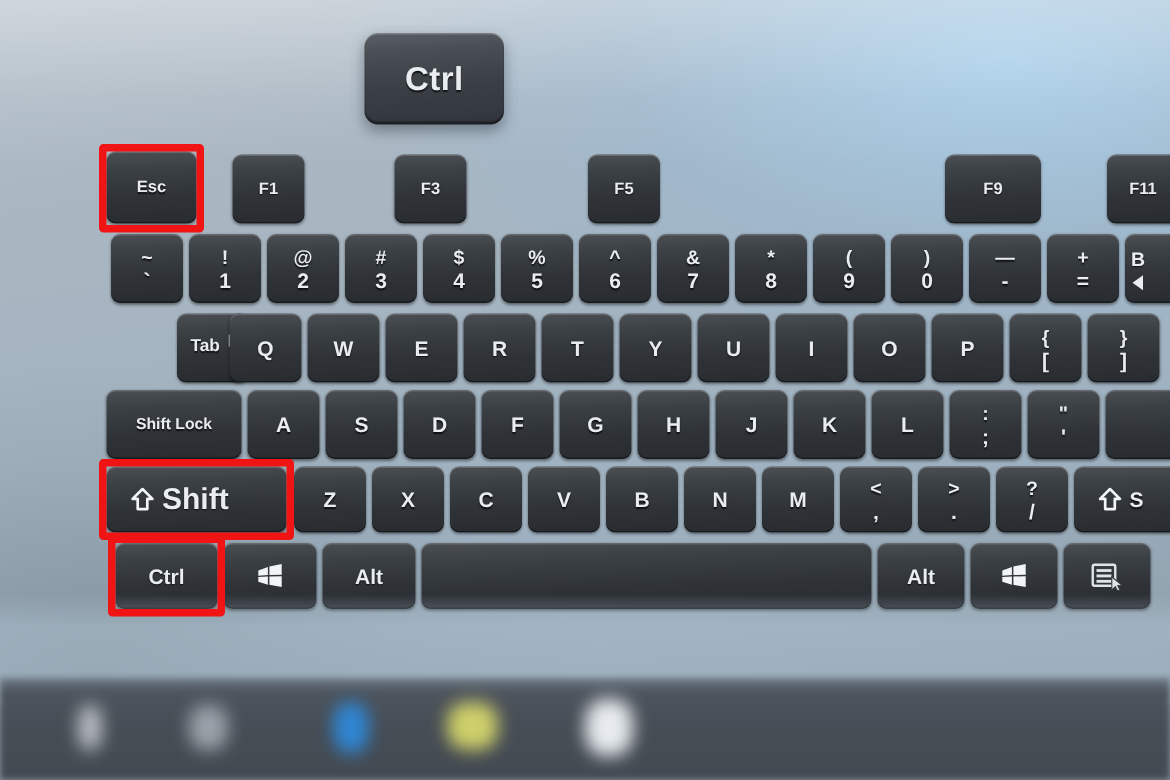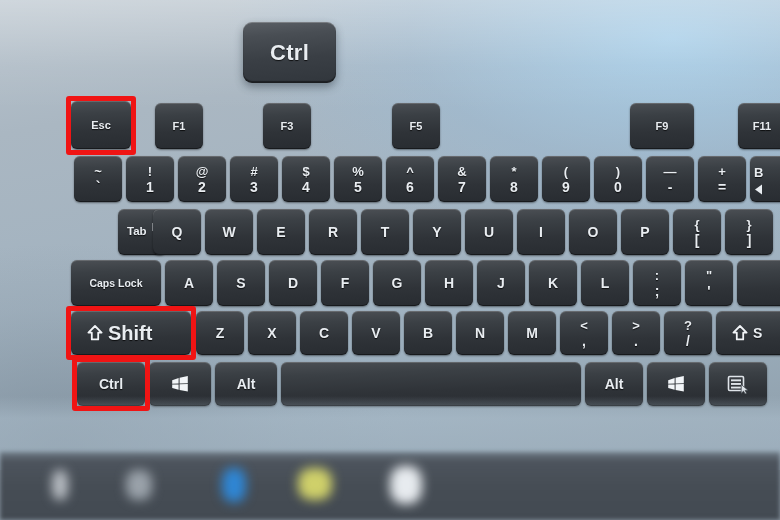--- a/index.html
+++ b/index.html
@@ -260,21 +260,21 @@
   <div class="key dual" style="left:673px;top:209px;width:48px;height:46px;">
     <span class="top">{</span>
     <span class="bot">[</span>
   </div>
   <div class="key dual" style="left:725px;top:209px;width:48px;height:46px;">
     <span class="top">}</span>
     <span class="bot">]</span>
   </div>
 
   <div class="key small" style="left:71px;top:260px;width:90px;height:46px;">
-    <span class="lbl">Caps Lock</span>
+    <span class="lbl">Shift Lock</span>
   </div>
   <div class="key alpha" style="left:165px;top:260px;width:48px;height:46px;">
     <span class="lbl">A</span>
   </div>
   <div class="key alpha" style="left:217px;top:260px;width:48px;height:46px;">
     <span class="lbl">S</span>
   </div>
   <div class="key alpha" style="left:269px;top:260px;width:48px;height:46px;">
     <span class="lbl">D</span>
   </div>

